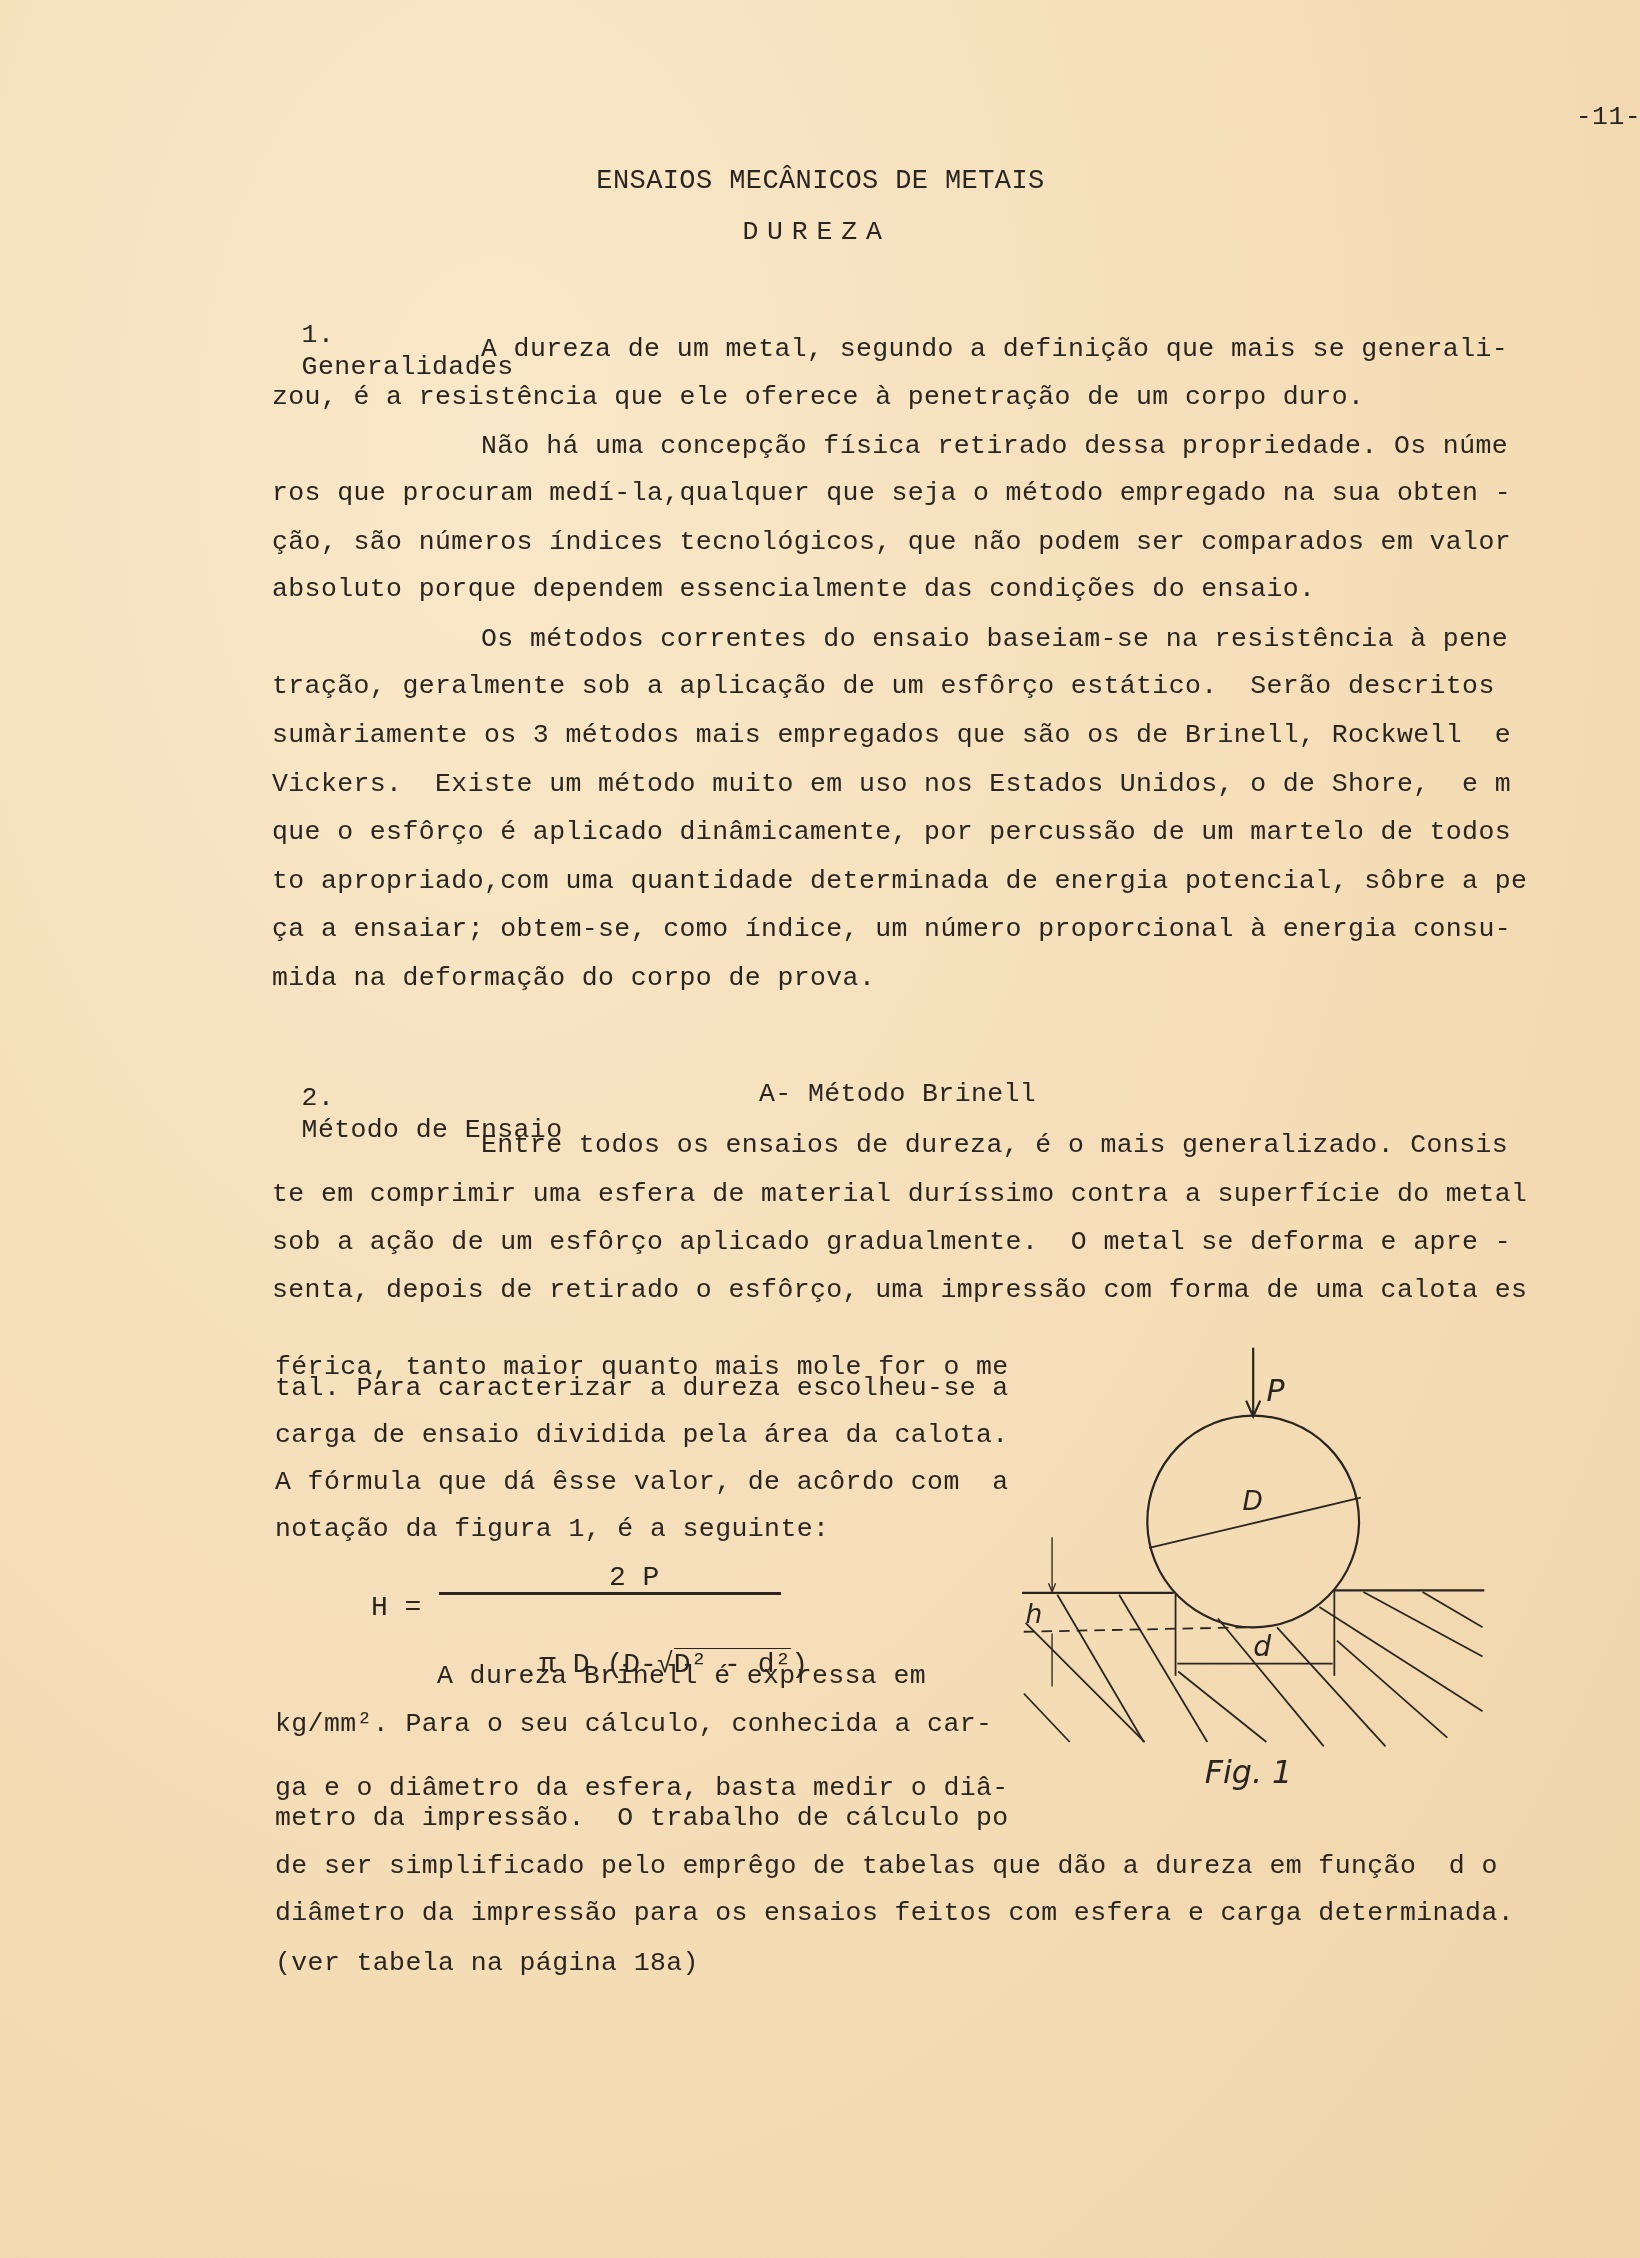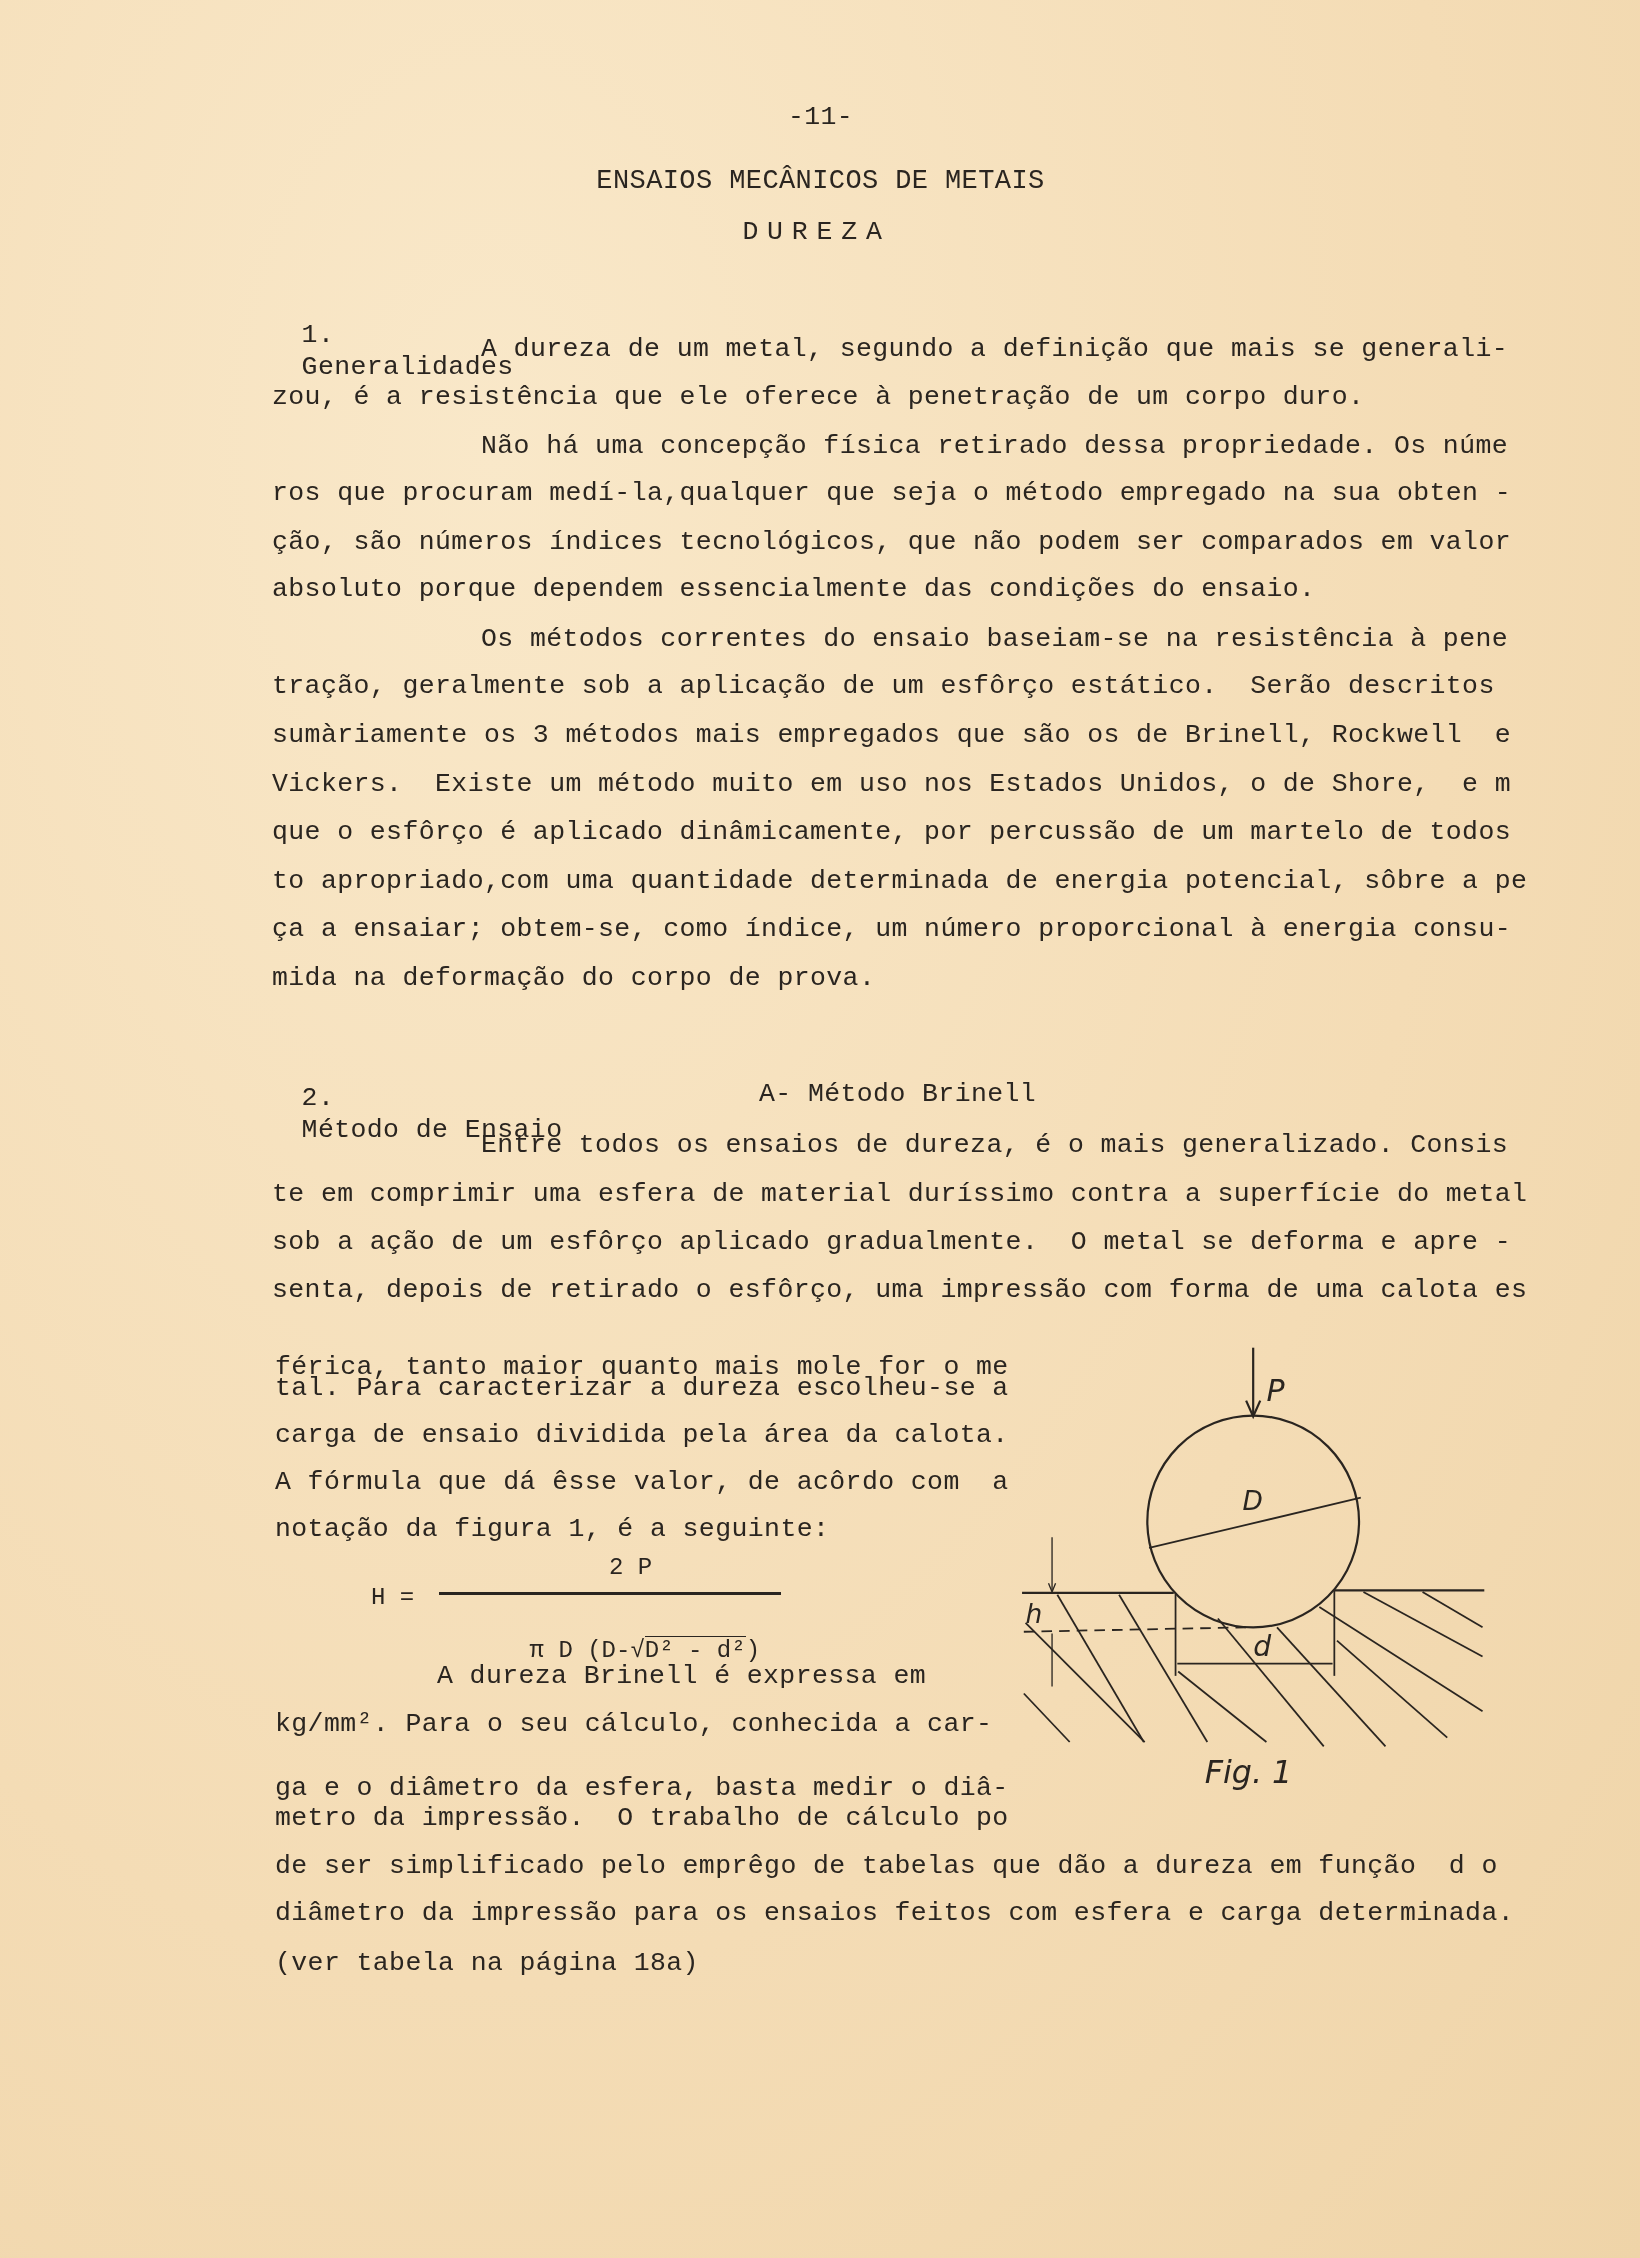--- a/index.html
+++ b/index.html
@@ -6,24 +6,24 @@
     body {
       width: 1641px; height: 2258px; position: relative; overflow: hidden;
       background: #f6e3c1;
       background-image: radial-gradient(ellipse at 30% 20%, #f9e8c9 0%, #f4dcb5 60%, #efd4a8 100%);
       font-family: "Liberation Mono", "DejaVu Sans Mono", monospace;
       color: #2a2520;
     }
     .line { position: absolute; font-size: 26.5px; line-height: 32px; white-space: pre; letter-spacing: 0.4px; }
     .ul { text-decoration-thickness: 2.6px; text-underline-offset: 6.2px; }
     .center { text-align: center; }
-    #page-number { left: 0; width: 1641px; top: 101px; }
+    #page-number { left: 0; width: 1641px; top: 101px; text-align: right; }
     #doc-title { left: 0; width: 1641px; top: 165px; font-size: 27px; }
     #doc-subtitle { left: 0; width: 1633px; top: 216px; letter-spacing: 8.8px; }
-    .formula { position: absolute; font-size: 24px; }
+    .formula { position: absolute; font-size: 28px; margin-top: 8px; }
     svg { position: absolute; }
   </style>
 </head>
 <body>
 
 <div class="line center" id="page-number">-11-</div>
 <div class="line center ul" id="doc-title">ENSAIOS MECÂNICOS DE METAIS</div>
 <div class="line center ul" id="doc-subtitle">DUREZA</div>
 
 <div class="line" style="left:269px;top:287px;">

